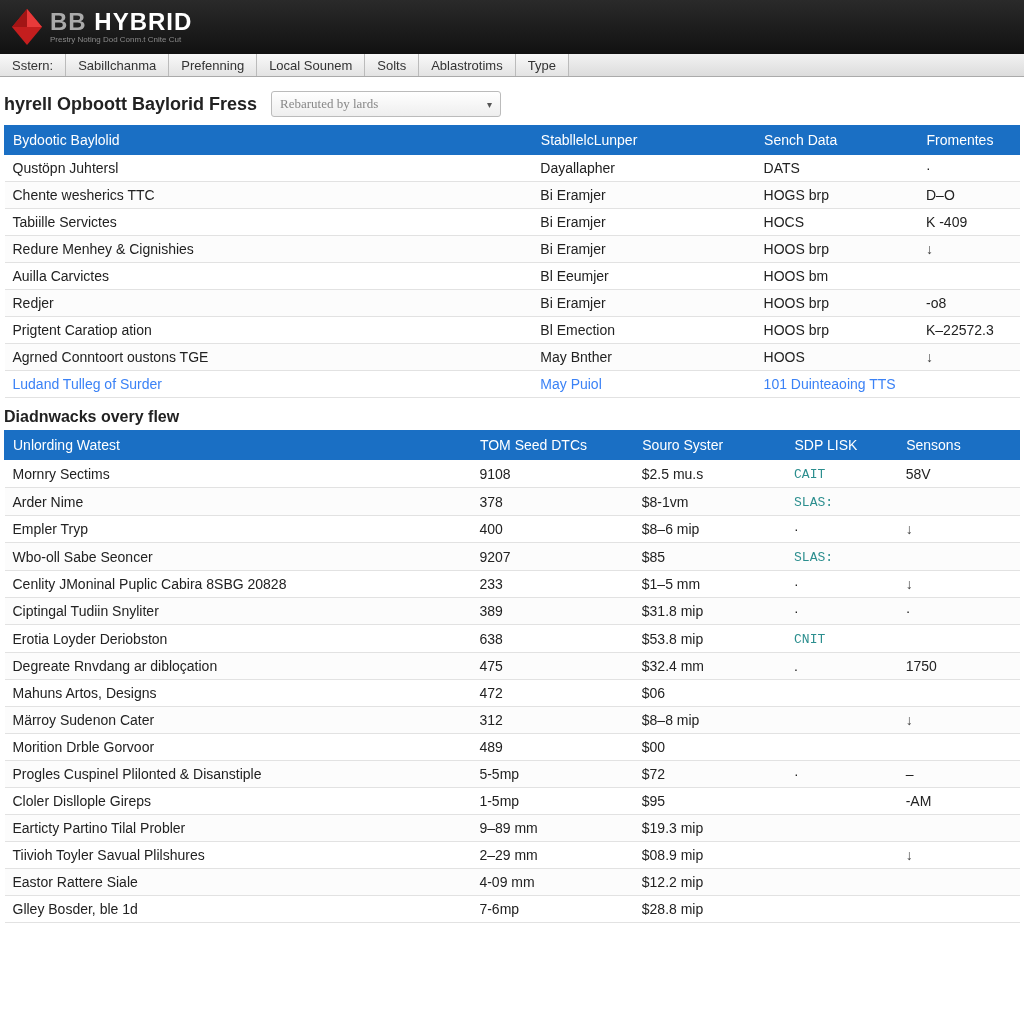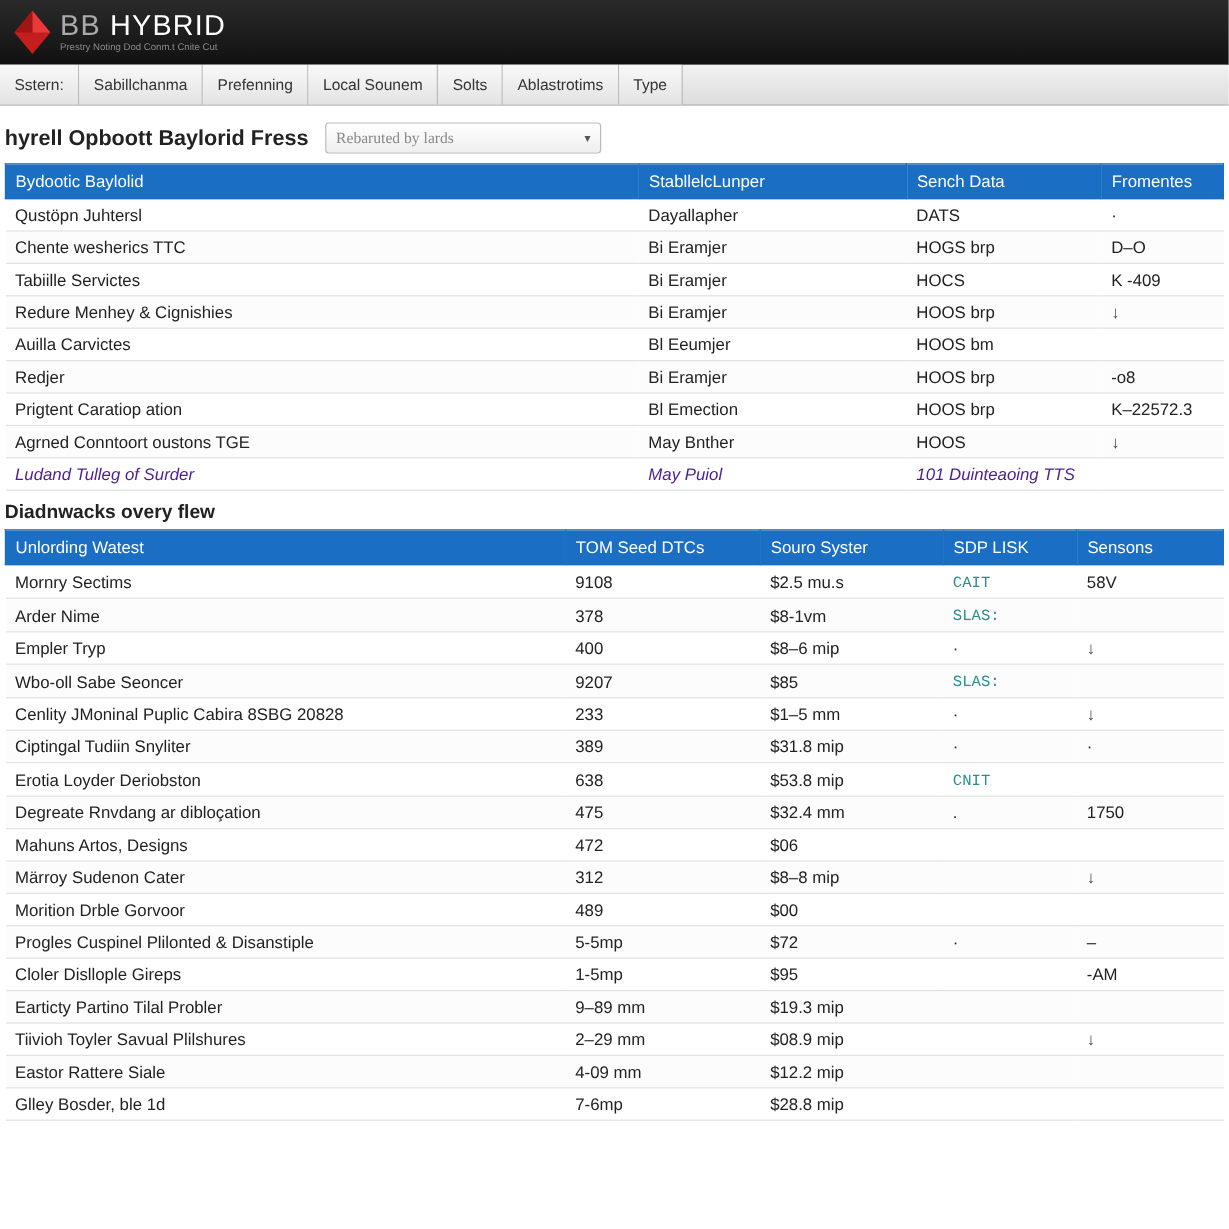--- a/index.html
+++ b/index.html
@@ -3,26 +3,26 @@
 <meta charset="utf-8">
 <style>
   * { margin: 0; padding: 0; box-sizing: border-box; }
   body { font-family: Arial, Helvetica, sans-serif; background: #fff; color: #222; font-size: 14px; width: 1024px; }
   
   
   .topbar { background: linear-gradient(#2a2a2a, #111); height: 54px; display: flex; align-items: center; padding-left: 10px; }
   .logo { display: flex; align-items: center; gap: 6px; }
   .logo-icon svg { display: block; }
   .logo-text { display: flex; flex-direction: column; line-height: 1; }
-  .logo-main { color: #fff; font-weight: normal; font-size: 24px; letter-spacing: 1px; }
+  .logo-main { color: #fff; font-weight: bold; font-size: 24px; letter-spacing: 1px; }
   .logo-bb { color: #aaa; }
   .logo-sub { color: #8a8a8a; font-size: 8px; margin-top: 2px; }
 
   
-  .tabbar { background: linear-gradient(#f2f2f2,#dcdcdc); border-bottom: 1px solid #aaa; display: flex; align-items: stretch; height: 34px; }
+  .tabbar { background: linear-gradient(#f2f2f2,#dcdcdc); border-bottom: 1px solid #aaa; display: flex; align-items: stretch; height: 23px; }
   .tab {
     padding: 0 12px; display: flex; align-items: center; border-right: 1px solid #bbb;
     background: linear-gradient(#f9f9f9,#e3e3e3); color: #333; font-size: 13px; cursor: pointer;
   }
   .tab:first-child { border-left: none; }
 
   
   .page { padding: 10px 4px 20px 4px; }
 
   .page-title-row { display: flex; align-items: center; gap: 14px; margin: 4px 0 8px 0; }
@@ -31,21 +31,21 @@
     padding: 4px 28px 4px 8px; width: 230px; background: linear-gradient(#fff,#eee); position: relative; }
   .filter-caret { position: absolute; right: 8px; top: 50%; transform: translateY(-50%); font-size: 10px; color: #555; }
   .filter-wrap { position: relative; display: inline-block; font-family: Liberation Serif, serif; }
 
   .section-title { font-size: 16px; font-weight: bold; margin: 10px 0 4px 0; color: #222; }
 
   table { width: 100%; border-collapse: collapse; table-layout: fixed; }
   th { background: #1a6fc4; color: #fff; font-weight: normal; text-align: left; padding: 6px 8px; font-size: 14px; border: 1px solid #1a6fc4;}
   td { border-bottom: 1px solid #e2e2e2; padding: 5px 8px; font-size: 14px; color: #222; }
   tr:nth-child(even) td { background: #fcfcfc; }
-  .muted td { color: #4c1d95; font-style: italic; }
+  .muted td { color: #3b82f6; }
   .highlight td { background: #e5e5e5; margin-left: 22px; }
   
   
   .t1 col.c1 { width: 52%; }
   .t1 col.c2 { width: 22%; }
   .t1 col.c3 { width: 16%; }
   .t1 col.c4 { width: 10%; }
 
   
   .t2 col.c1 { width: 46%; }

